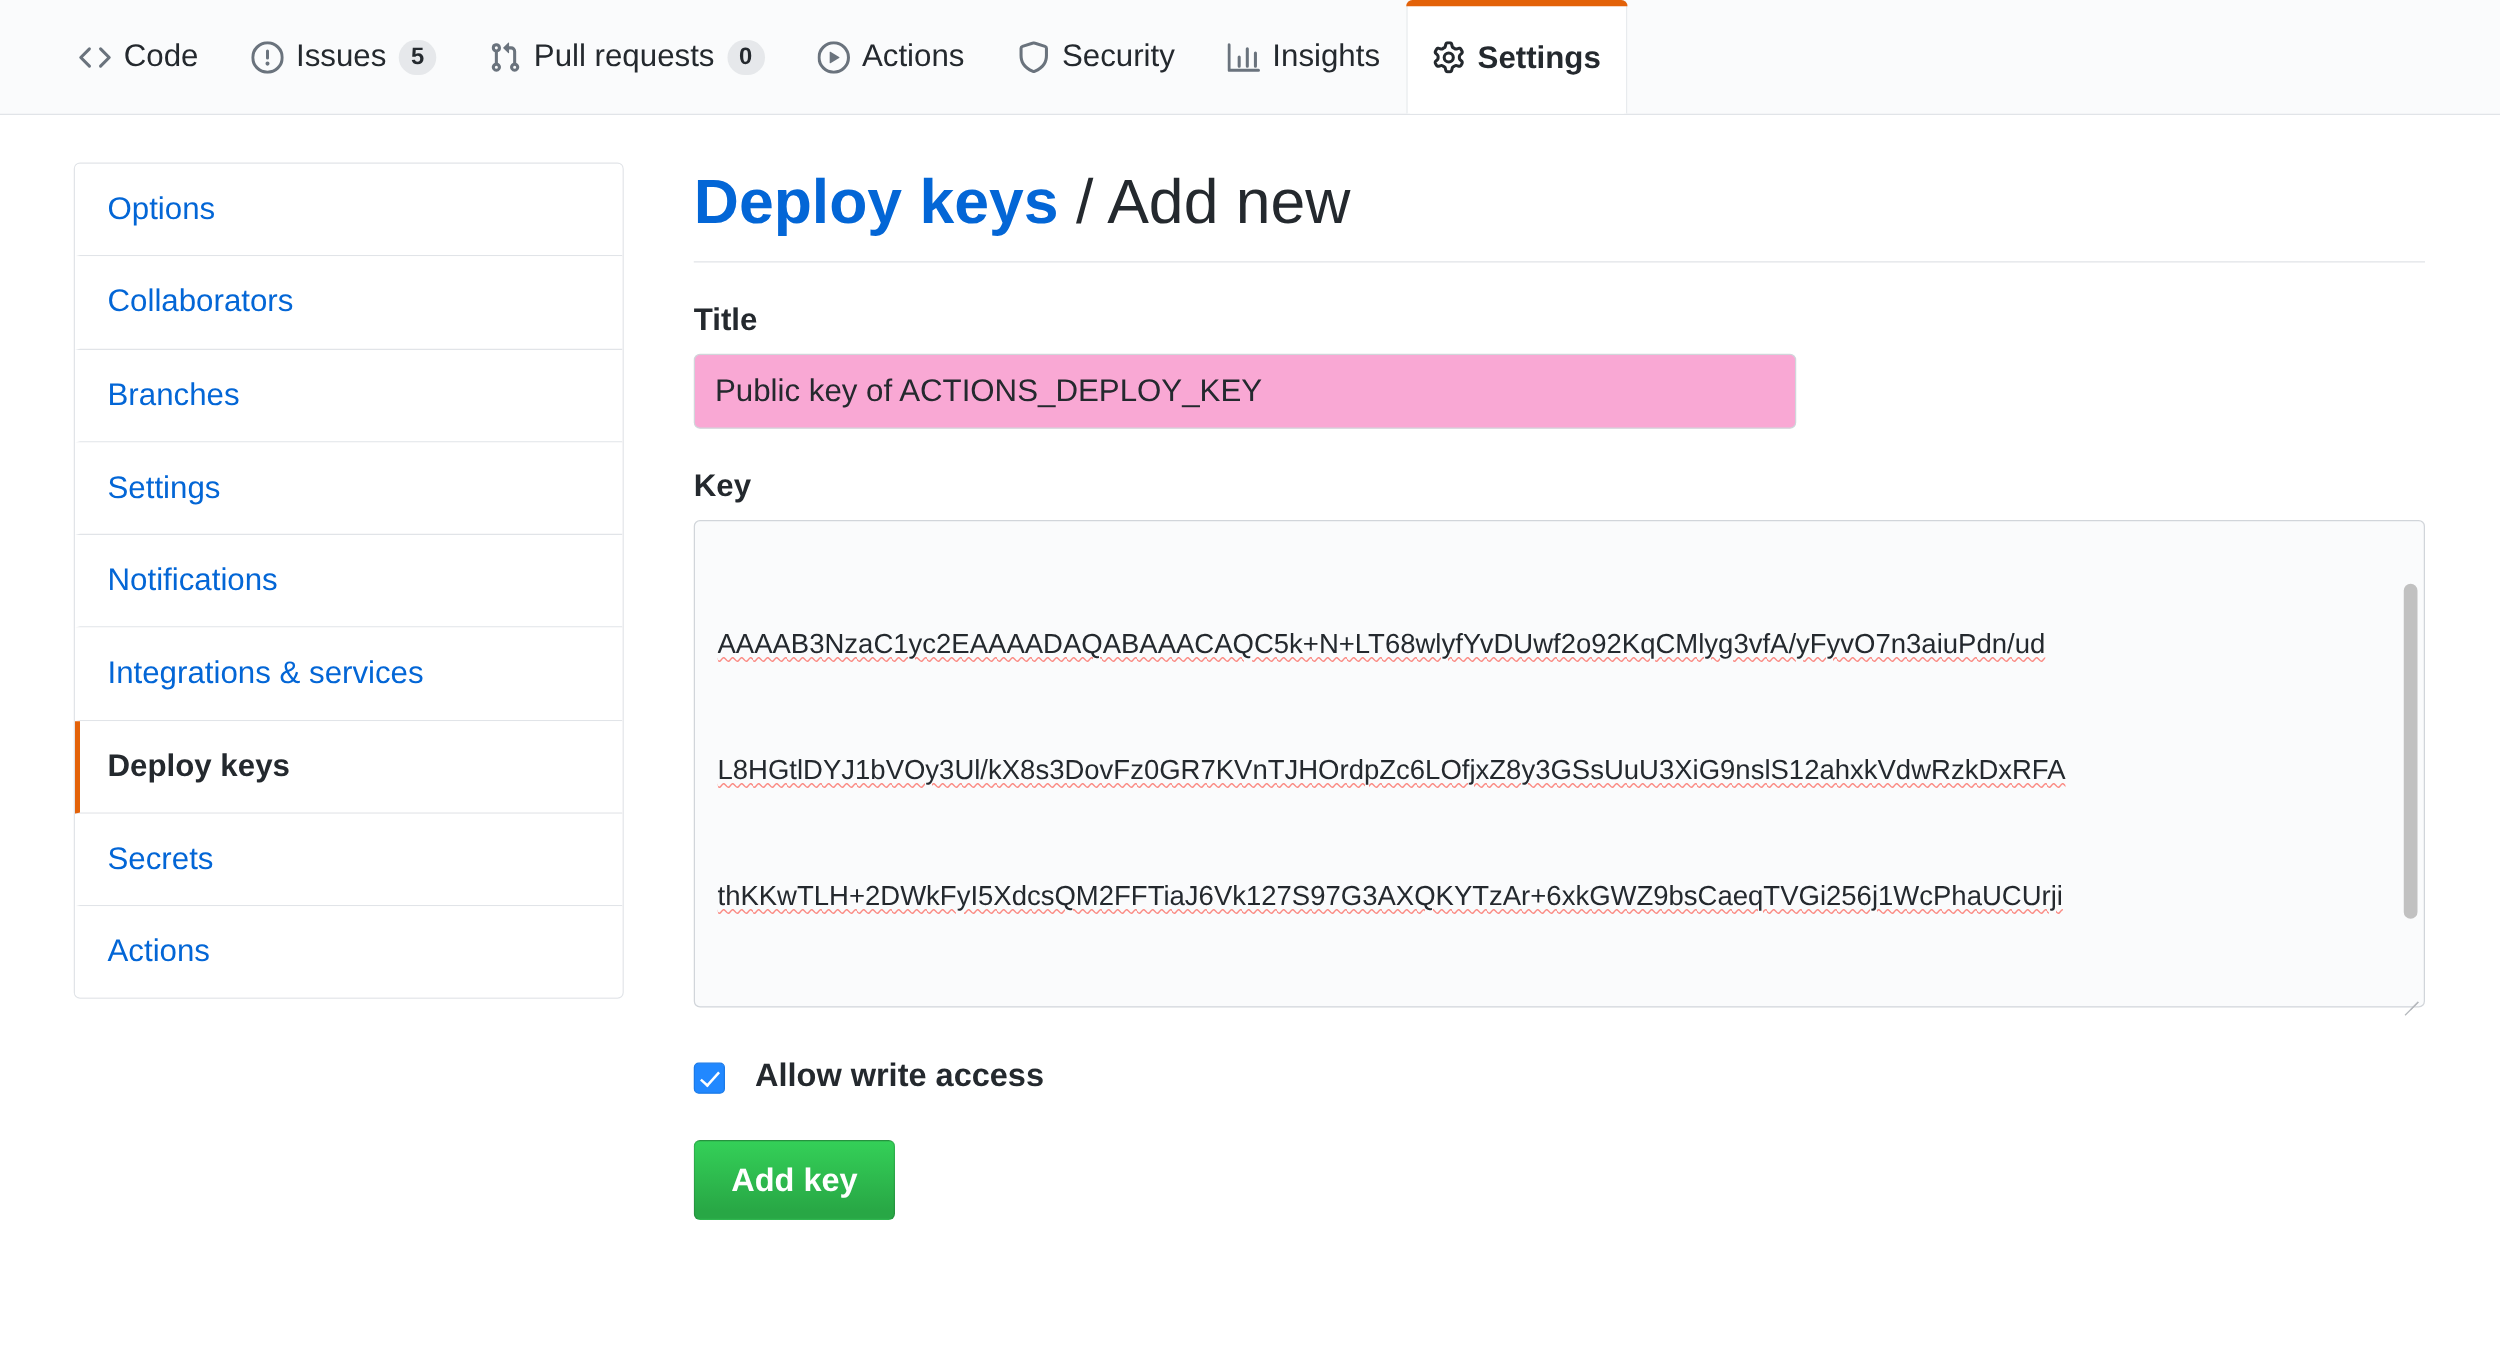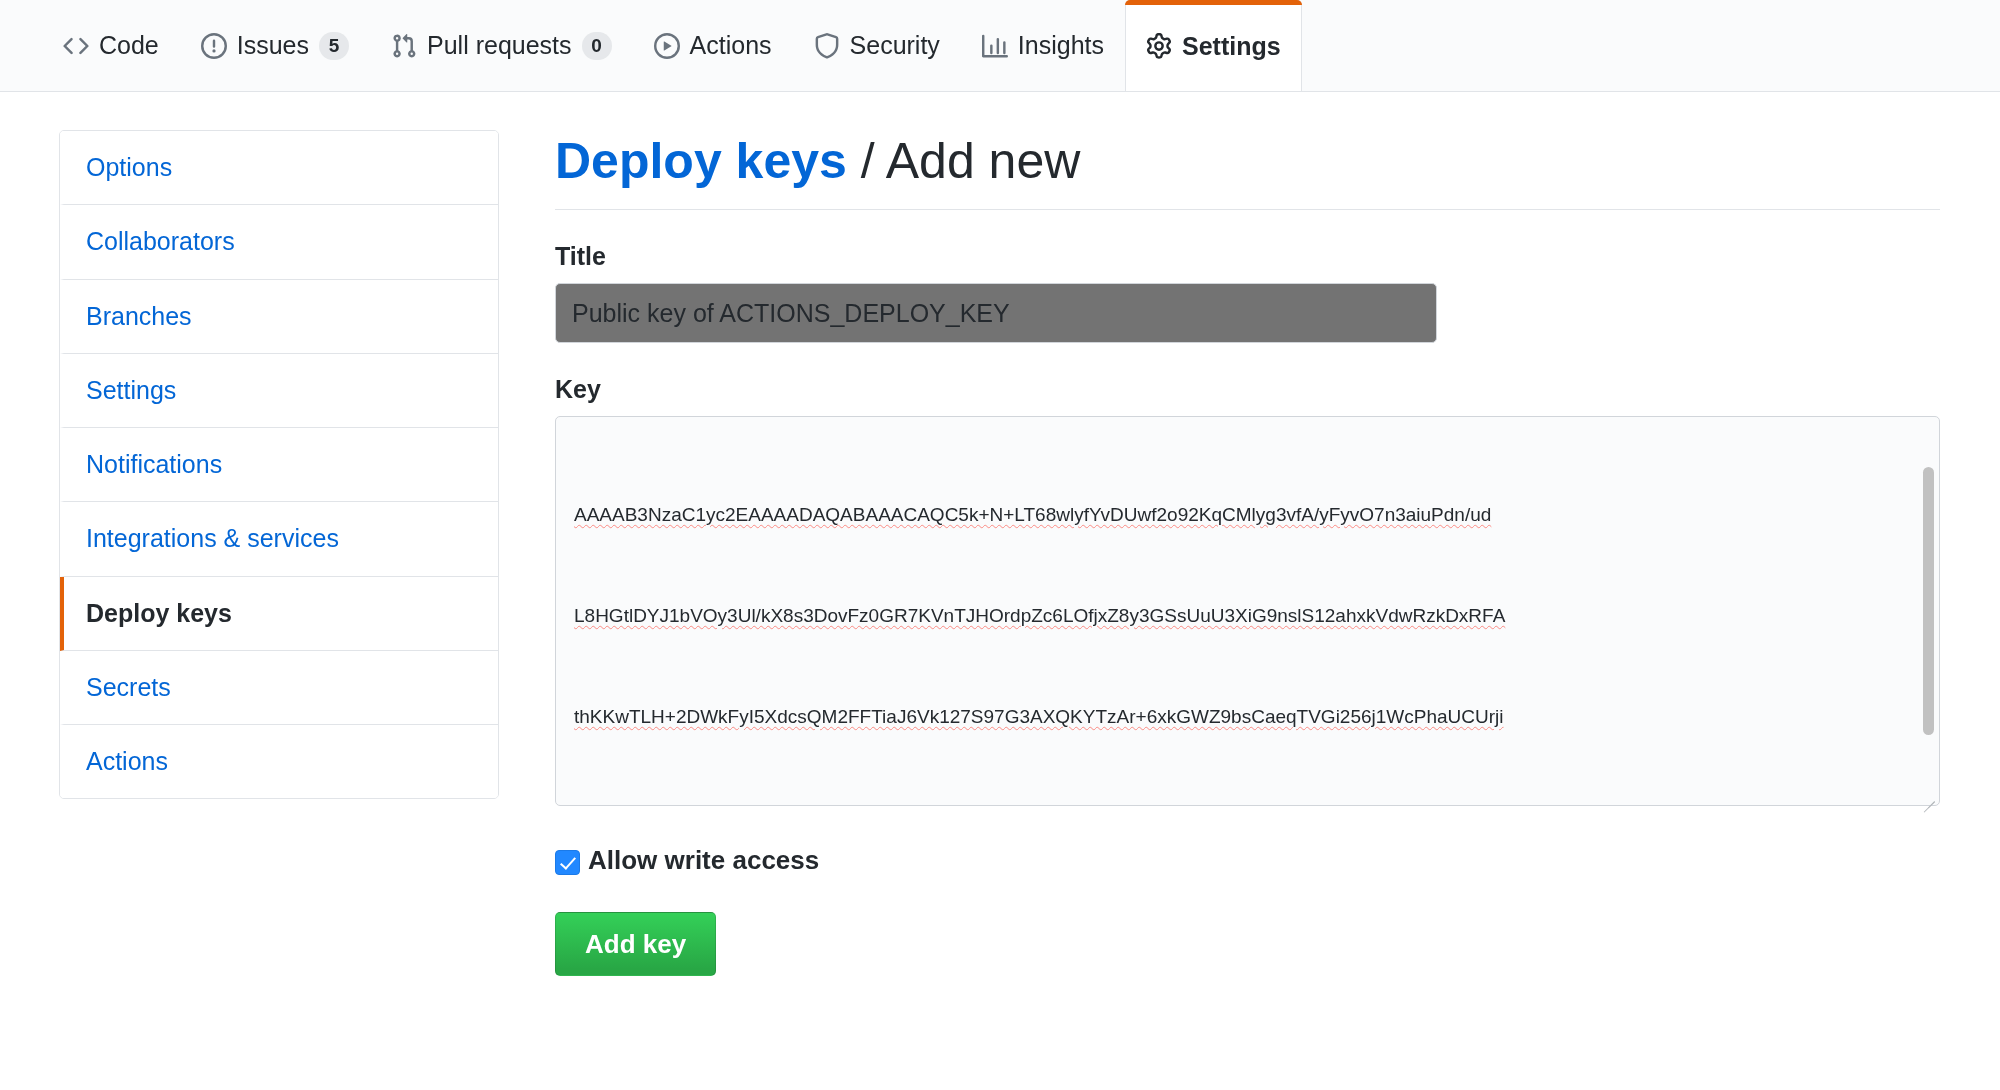--- a/index.html
+++ b/index.html
@@ -143,37 +143,37 @@
     color: #24292e;
     margin-bottom: 12px;
   }
   .text-input {
     display: block;
     width: 882px;
     padding: 13px 16px;
     font-size: 25px;
     font-family: "Liberation Sans", sans-serif;
     color: #24292e;
-    background: #737373;
+    background: #f9a8d4;
     border: 1px solid #d1d5da;
     border-radius: 5px;
     outline: none;
     line-height: 1.3;
   }
 
   .key-wrap { position: relative; width: 100%; }
   .key-area {
     width: 100%;
     height: 390px;
     padding: 14px 20px 14px 18px;
     background: #fafbfc;
     border: 1px solid #d1d5da;
     border-radius: 5px;
     font-family: "Liberation Sans", sans-serif;
-    font-size: 19px;
+    font-size: 22px;
     line-height: 33.6px;
     color: #24292e;
     overflow: hidden;
     white-space: pre-wrap;
     word-break: break-all;
     position: relative;
   }
   .key-line {
     text-decoration: underline;
     text-decoration-color: #fb8b84;
@@ -213,21 +213,21 @@
     display: block;
   }
   .resize-grip i:nth-child(1){ width: 15px; bottom: 0; transform-origin: right bottom; transform: rotate(-45deg); }
   .resize-grip i:nth-child(2){ width: 9px; bottom: 0; transform-origin: right bottom; transform: rotate(-45deg); }
 
   
   .check-row {
     margin-top: 38px;
     display: flex;
     align-items: flex-start;
-    gap: 8px;
+    gap: 24px;
   }
   .cbox {
     appearance: none;
     -webkit-appearance: none;
     width: 25px; height: 25px;
     margin: 6px 0 0 0;
     border-radius: 4px;
     background: #2188ff;
     border: 1px solid #1b7ae8;
     position: relative;

